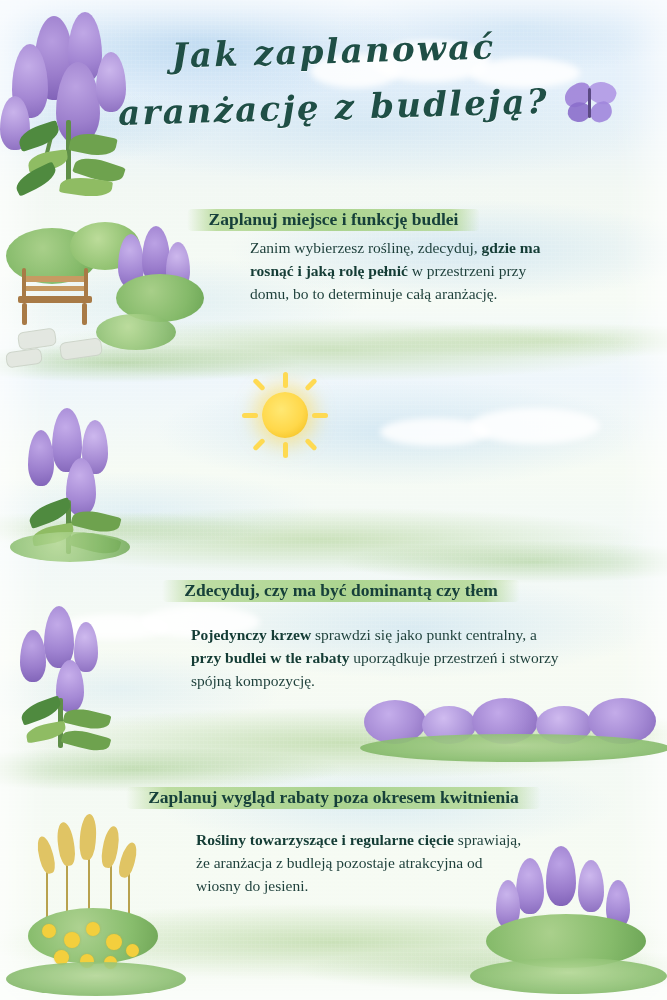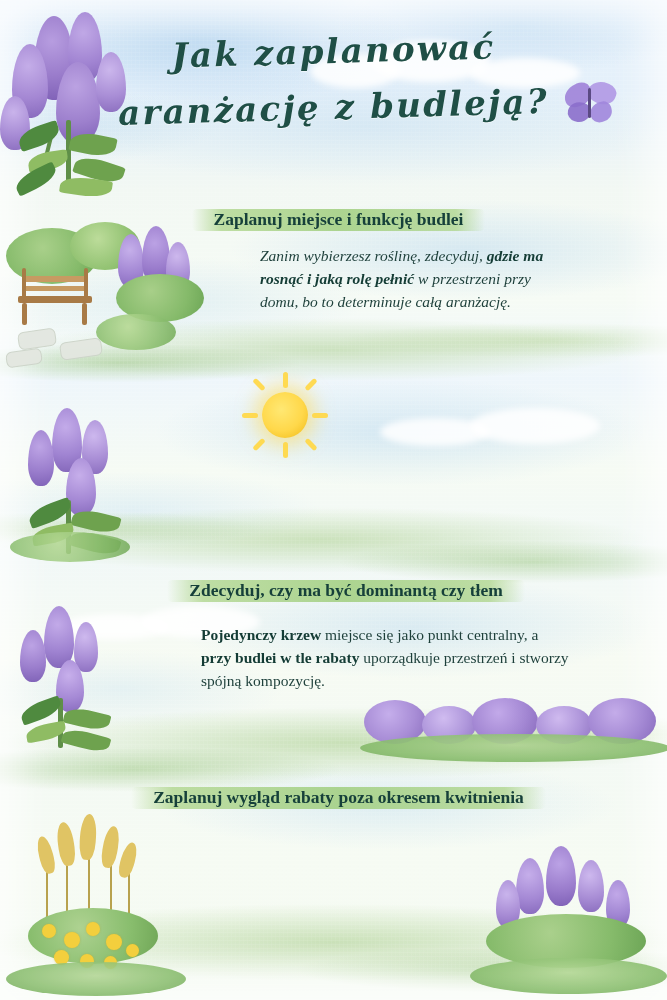--- a/index.html
+++ b/index.html
@@ -141,21 +141,21 @@
     letter-spacing: 2.2px;
     line-height: 1.0;
     text-shadow: 0 1px 0 rgba(255,255,255,0.55);
   }
   .title-line1 { font-size: 34px; transform: rotate(-1.6deg); }
   .title-line2 { font-size: 34px; margin-top: 22px; transform: rotate(-1.6deg); }
 
   
   .section {
     position: absolute;
-    left: 10px; right: 0;
+    left: 0; right: 0;
     z-index: 5;
   }
   .sec-head {
     text-align: center;
     font-family: "Liberation Serif", serif;
     font-weight: 700;
     font-size: 17.5px;
     color: #16403a;
     padding: 3px 0 4px;
     position: relative;
@@ -184,21 +184,21 @@
   .sec-body {
     font-family: "Liberation Serif", serif;
     font-size: 15.5px;
     line-height: 1.48;
     color: #1d3f3a;
   }
   .sec-body b { font-weight: 700; color: #143c35; }
 
   
   #sec1 { top: 204px; }
-  #sec1 .sec-body { margin: 8px 0 0 250px; width: 300px; font-style: italic; }
+  #sec1 .sec-body { margin: 0 0 0 250px; width: 300px; }
 
   #sec2 { top: 390px; }
   #sec2 .sec-body { margin: 16px 0 0 196px; width: 370px; }
 
   #sec3 { top: 575px; margin-left: 15px; }
   #sec3 .sec-body { margin: 16px 0 0 176px; width: 370px; }
 
   #sec4 { top: 782px; }
   #sec4 .sec-body { margin: 14px 0 0 196px; width: 330px; }
 
@@ -433,21 +433,21 @@
     <div class="shrub" style="left:176px;top:16px;width:56px;height:38px;background:radial-gradient(circle at 40% 32%, #cfbaef 0%, #ae95da 55%, #8f73c2 100%);"></div>
     <div class="shrub" style="left:228px;top:8px;width:68px;height:46px;background:radial-gradient(circle at 40% 32%, #c4ace9 0%, #a489d4 55%, #8669bc 100%);"></div>
     <div class="shrub" style="left:0px;top:44px;width:310px;height:28px;background:radial-gradient(ellipse at 50% 40%, #aed291 0%, #8cbf71 60%, #74ab5a 100%);opacity:0.9;"></div>
   </div>
 
   <div class="section" id="sec3">
     <div class="sec-head">
       <span class="hl">Zdecyduj, czy ma być dominantą czy tłem</span>
     </div>
     <div class="sec-body">
-      <b>Pojedynczy krzew</b><span> miejsce się jako punkt centralny, a </span><b>przy budlei w tle rabaty</b><span> uporządkuje przestrzeń i stworzy spójną kompozycję.</span>
+      <b>Pojedynczy krzew</b><span> sprawdzi się jako punkt centralny, a </span><b>przy budlei w tle rabaty</b><span> uporządkuje przestrzeń i stworzy spójną kompozycję.</span>
     </div>
   </div>
 
   <div class="art" style="left:6px;top:806px;width:210px;height:194px;">
 
     <div class="wheat-stem" style="left:60px;top:30px;height:110px;"></div>
     <div class="wheat" style="left:52px;top:16px;width:16px;height:44px;transform:rotate(-8deg);"></div>
     <div class="wheat-stem" style="left:82px;top:26px;height:116px;"></div>
     <div class="wheat" style="left:74px;top:8px;width:16px;height:46px;transform:rotate(4deg);"></div>
     <div class="wheat-stem" style="left:104px;top:36px;height:104px;"></div>
@@ -477,17 +477,20 @@
     <div class="bloom" style="left:26px;top:40px;width:24px;height:48px;background:radial-gradient(circle at 45% 30%, #c9b4ec 0%, #a78bd4 58%, #8a6dbe 100%);"></div>
     <div class="bloom" style="left:136px;top:40px;width:24px;height:48px;background:radial-gradient(circle at 45% 30%, #c1a8e8 0%, #a085d2 58%, #8366b8 100%);"></div>
     <div class="shrub" style="left:16px;top:74px;width:160px;height:54px;background:radial-gradient(circle at 40% 35%, #aad08c 0%, #86bb6b 60%, #6ba455 100%);"></div>
     <div class="shrub" style="left:0px;top:118px;width:197px;height:36px;background:radial-gradient(ellipse at 50% 40%, #b6d998 0%, #8dc072 60%, #73aa59 100%);opacity:0.9;"></div>
   </div>
 
   <div class="section" id="sec4">
     <div class="sec-head">
       <span class="hl">Zaplanuj wygląd rabaty poza okresem kwitnienia</span>
     </div>
+    <div class="sec-body">
+      <b>Rośliny towarzyszące i regularne cięcie</b><span> sprawiają, że aranżacja z budleją pozostaje atrakcyjna od wiosny do jesieni.</span>
+    </div>
   </div>
 
   <div class="paper-grain"></div>
   <div class="edge-fade"></div>
 </div>
 
 </body></html>

